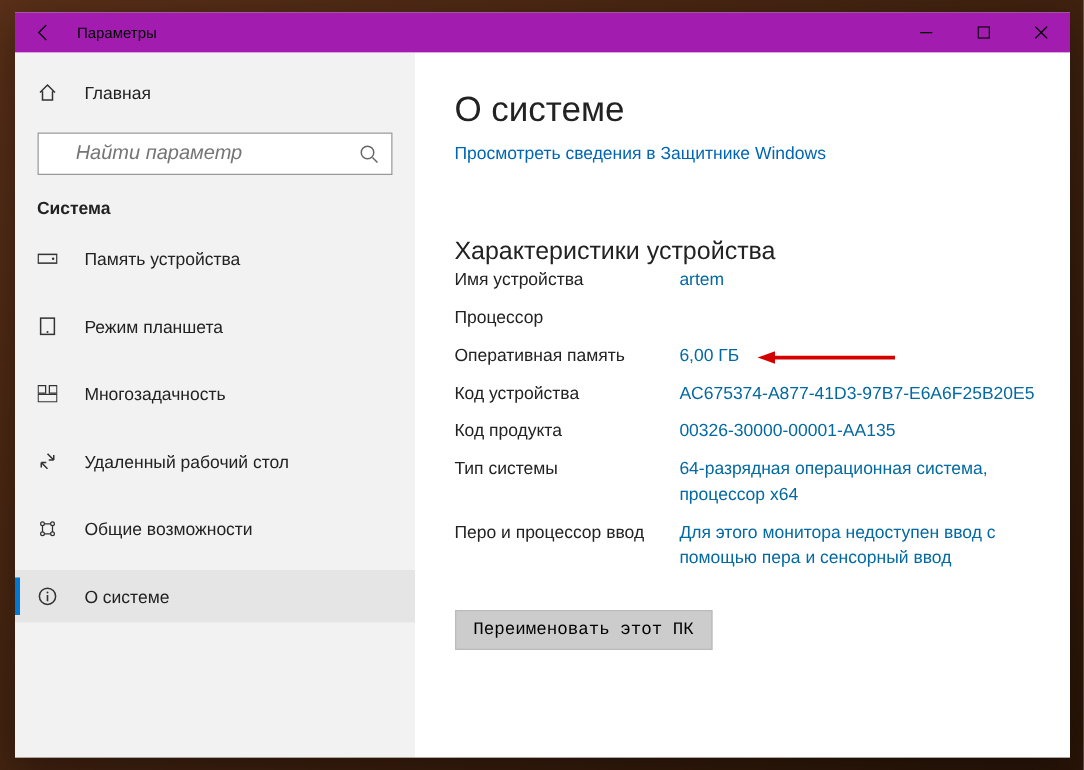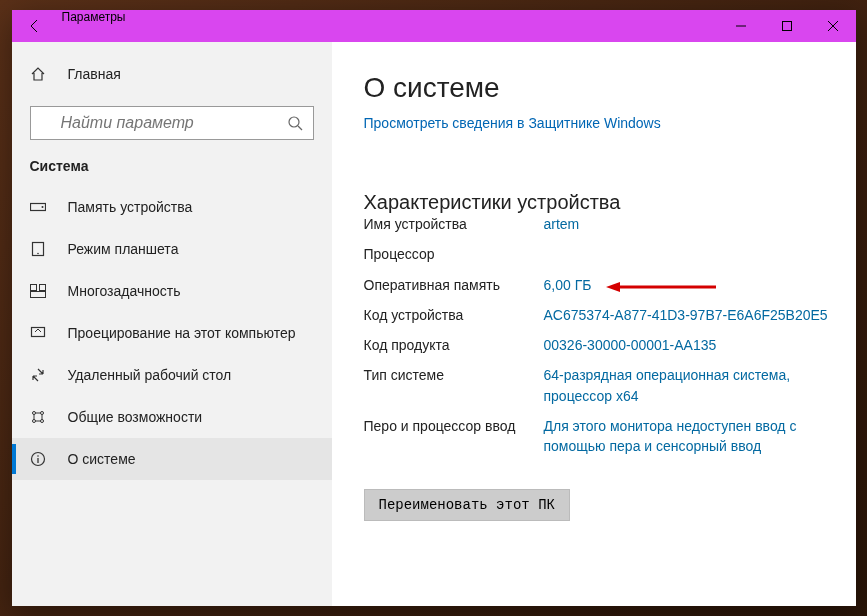--- a/index.html
+++ b/index.html
@@ -18,21 +18,22 @@
     height: 596px;
     background: #fff;
     display: flex;
     flex-direction: column;
     box-shadow: 0 8px 32px rgba(0,0,0,0.4);
     position: relative;
   }
   .titlebar {
     height: 32px;
     display: flex;
-    background: #d946ef;
+    align-items: center;
+    background: #a21caf;
     font-size: 12px;
     color: #000;
   }
   .titlebar .back {
     width: 46px;
     height: 32px;
     display: flex;
     align-items: center;
     justify-content: center;
     cursor: pointer;
@@ -97,21 +98,21 @@
     background: transparent;
     font-style: italic;
     color: #666;
     margin-left: 20px;
   }
   .section-header {
     padding: 0 18px 12px 18px;
     font-weight: 600;
     font-size: 14px;
   }
-  .nav-list { display: flex; flex-direction: column; }
+  .nav-list { display: flex; flex-direction: column; gap: 12px; }
   .nav-item {
     height: 42px;
     display: flex;
     align-items: center;
     padding: 0 18px;
     cursor: pointer;
     position: relative;
   }
   .nav-item.active::before {
     content: "";
@@ -259,29 +260,20 @@
                 <rect x="0.5" y="0.5" width="6" height="6" stroke="#333" fill="none"></rect>
                 <rect x="9.5" y="0.5" width="6" height="6" stroke="#333" fill="none"></rect>
                 <rect x="0.5" y="7.5" width="15" height="6" stroke="#333" fill="none"></rect>
               </svg>
           </span>
           <span>Многозадачность</span>
         </div>
         <div class="nav-item">
           <span class="icon">
             <svg width="16" height="16" viewBox="0 0 16 16">
-                <rect x="1.5" y="2.5" width="13" height="9" stroke="#333" fill="none" stroke-width="1.2"></rect>
-                <path d="M5 7 L8 4 L11 7" stroke="#333" fill="none"></path>
-              </svg>
-          </span>
-          <span>Проецирование на этот компьютер</span>
-        </div>
-        <div class="nav-item">
-          <span class="icon">
-            <svg width="16" height="16" viewBox="0 0 16 16">
                 <path d="M8 14 L3 9 M3 9 L3 13 M3 9 L7 9" stroke="#333" fill="none" stroke-width="1.2"></path>
                 <path d="M8 2 L13 7 M13 7 L13 3 M13 7 L9 7" stroke="#333" fill="none" stroke-width="1.2"></path>
               </svg>
           </span>
           <span>Удаленный рабочий стол</span>
         </div>
         <div class="nav-item">
           <span class="icon">
             <svg width="16" height="16" viewBox="0 0 16 16">
                 <circle cx="4" cy="4" r="1.5" stroke="#333" fill="none"></circle>
@@ -334,21 +326,21 @@
           </div>
           <div class="spec-row">
             <div class="spec-label">Код устройства</div>
             <div class="spec-value">AC675374-A877-41D3-97B7-E6A6F25B20E5</div>
           </div>
           <div class="spec-row">
             <div class="spec-label">Код продукта</div>
             <div class="spec-value">00326-30000-00001-AA135</div>
           </div>
           <div class="spec-row">
-            <div class="spec-label">Тип системе</div>
+            <div class="spec-label">Тип системы</div>
             <div class="spec-value">64-разрядная операционная система, процессор x64</div>
           </div>
           <div class="spec-row">
             <div class="spec-label">Перо и процессор ввод</div>
             <div class="spec-value">Для этого монитора недоступен ввод с помощью пера и сенсорный ввод</div>
           </div>
         </div>
 
       <button class="rename-btn">Переименовать этот ПК</button>
     </div>

